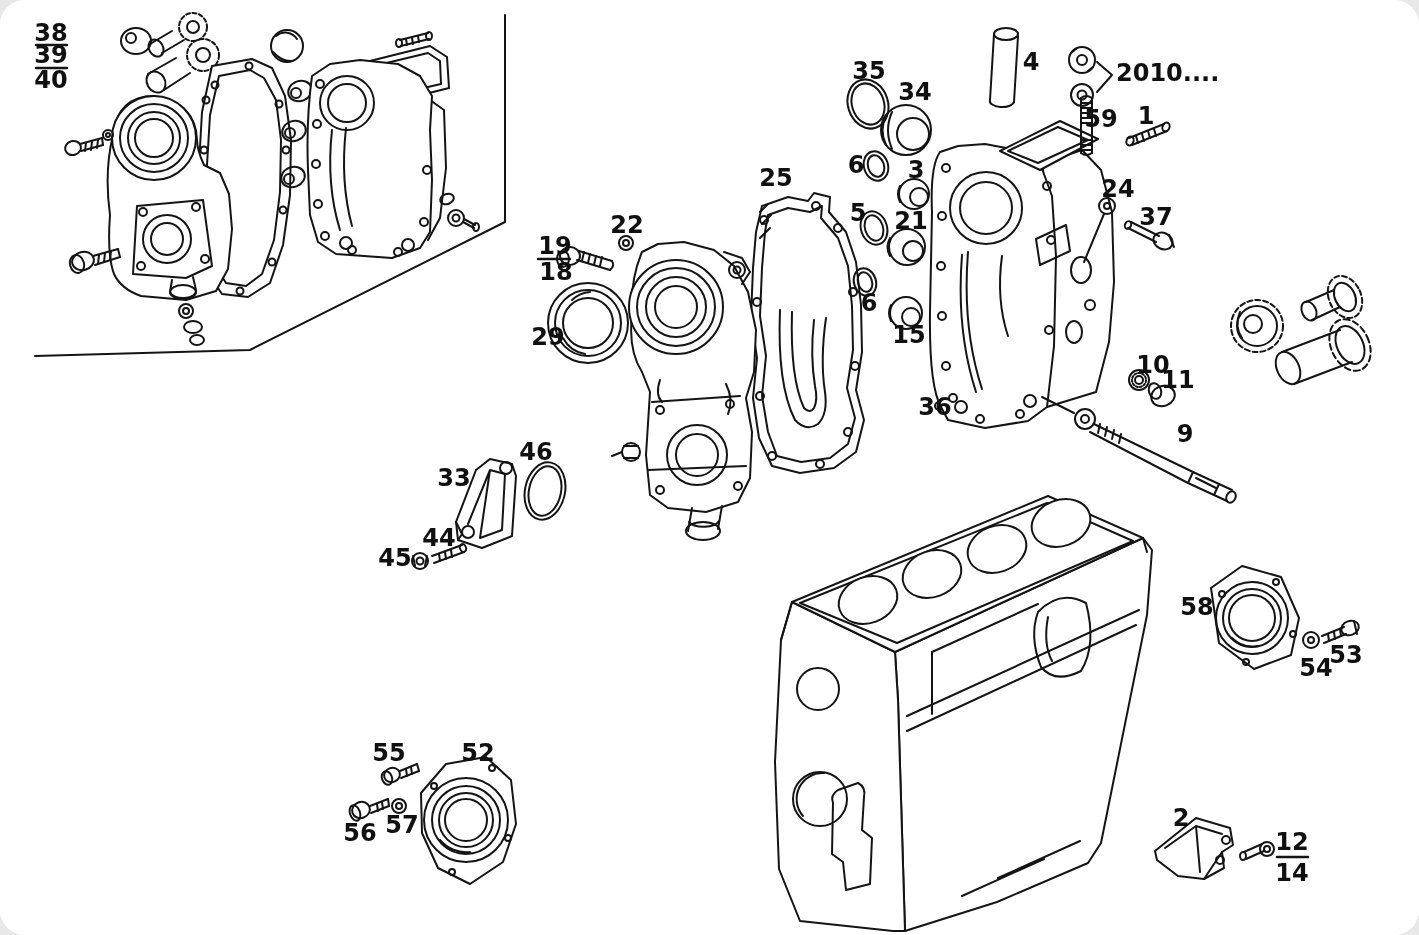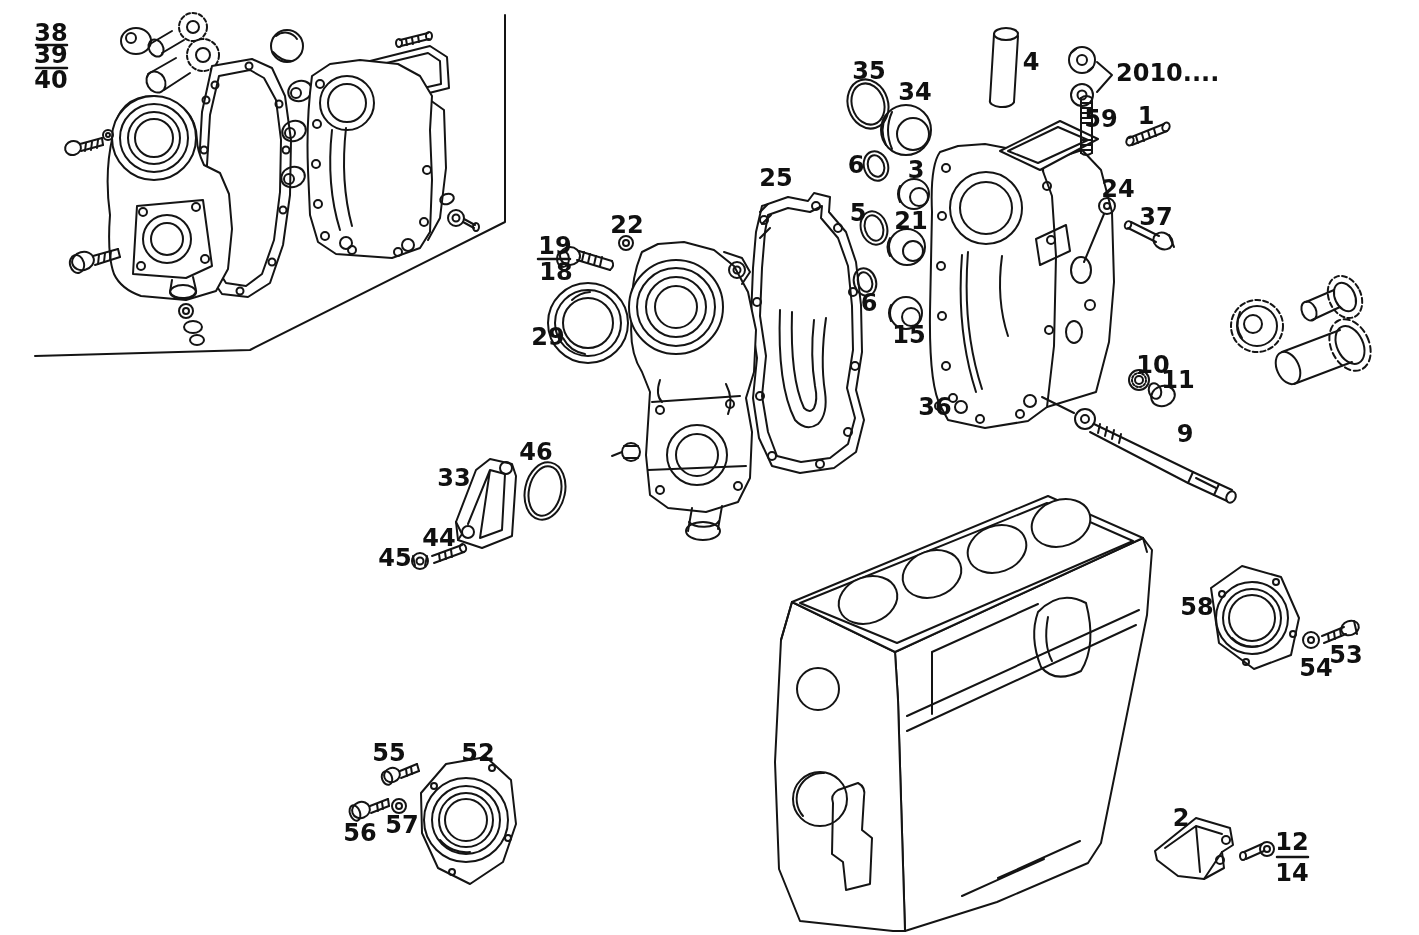--- a/index.html
+++ b/index.html
@@ -1,16 +1,16 @@
 <!DOCTYPE html>
 <html><head>
 <meta charset="utf-8">
 <style>
   html,body{margin:0;padding:0;background:#e8e8e8;}
-  .stage{position:relative;width:1419px;height:935px;background:#ffffff;overflow:hidden;}
+  .stage{position:relative;width:1419px;height:935px;background:#ffffff;overflow:hidden;border-radius:25px;}
   svg{position:absolute;inset:0;}
   .lbl{font:700 24px "DejaVu Sans", sans-serif;fill:#101010;}
 </style>
 </head>
 <body>
 
 <div class="stage">
 <svg width="1419" height="935" viewBox="0 0 1419 935">
   <rect x="0" y="0" width="1419" height="935" fill="#ffffff"></rect>
   <g stroke="#141414" stroke-width="2" fill="none" stroke-linecap="round" stroke-linejoin="round">

